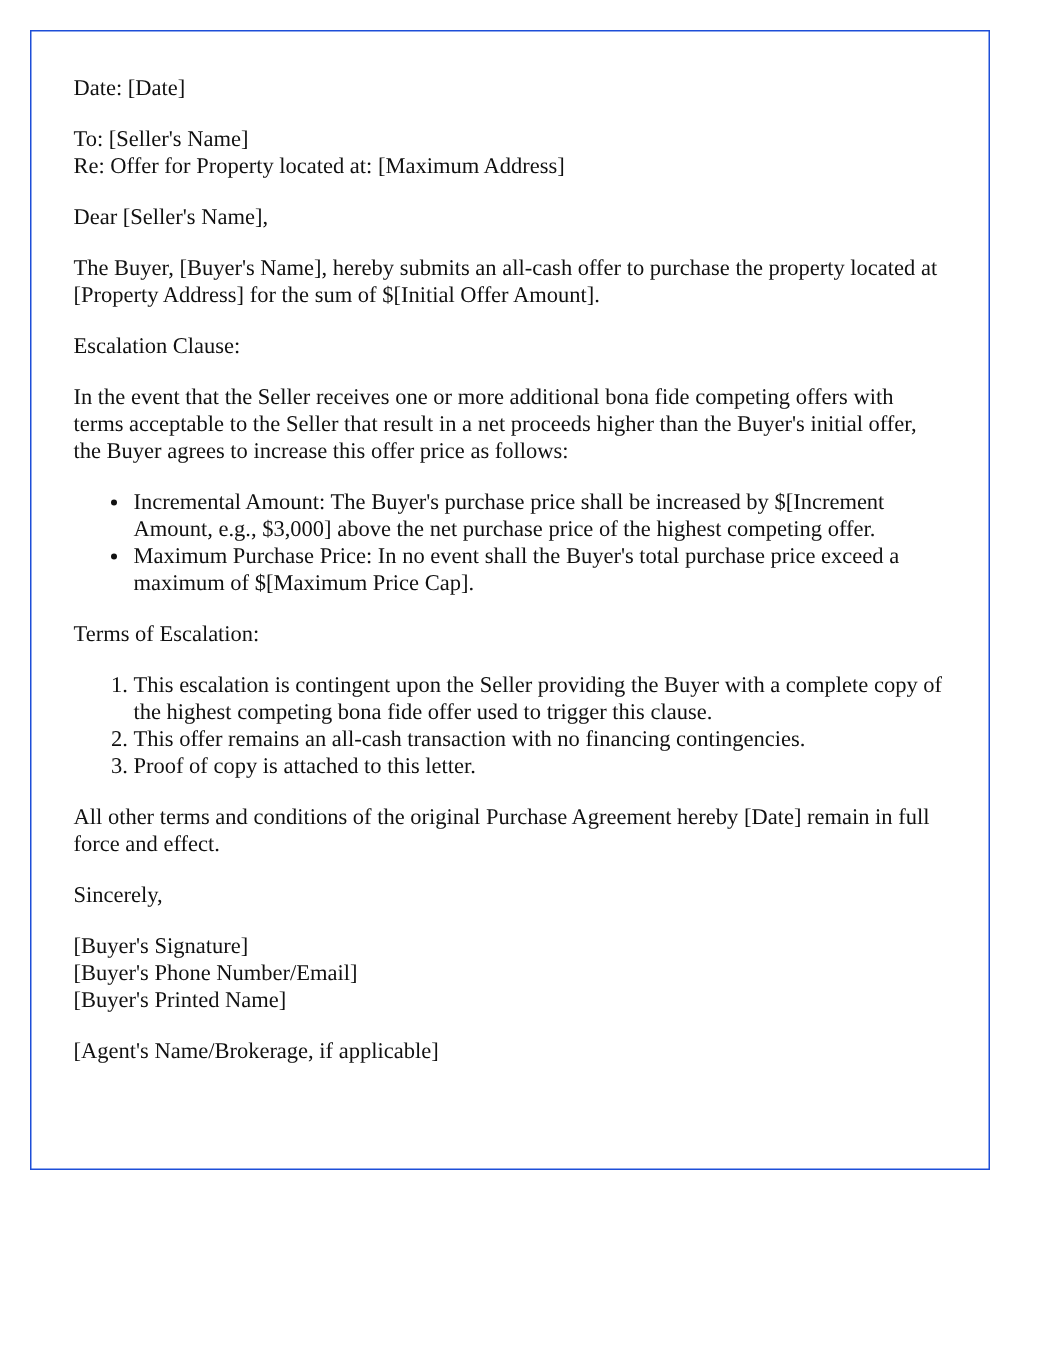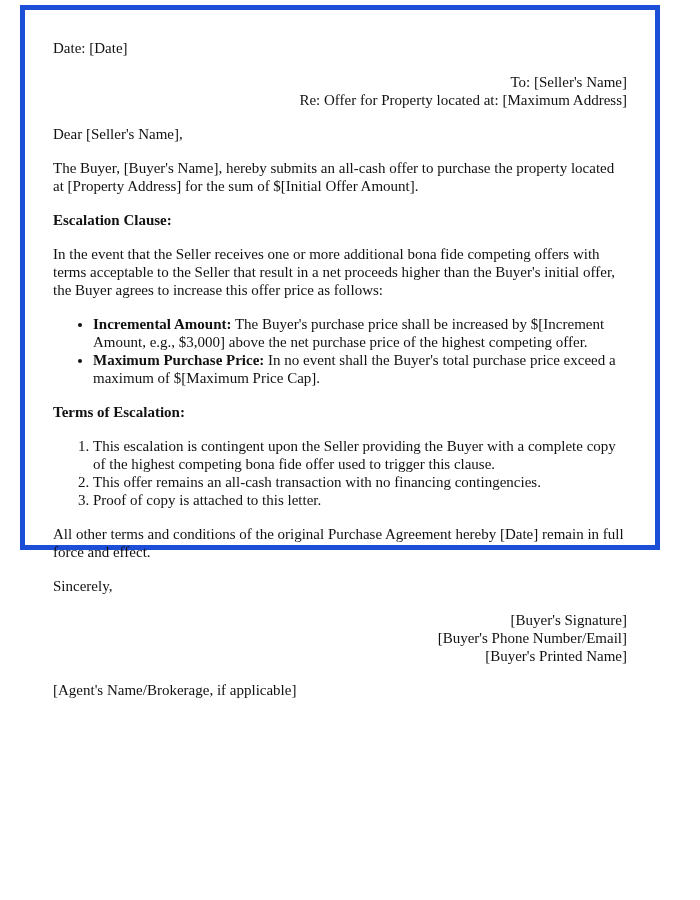--- a/index.html
+++ b/index.html
@@ -12,52 +12,51 @@
       height: 900px;
       position: relative;
       font-family: "Liberation Serif", "DejaVu Serif", serif;
       font-size: 15px;
       line-height: 18px;
       color: #111111;
     }
     .letter {
       position: absolute;
       left: 20px;
-      top: 5px;
+      top: 20px;
       width: 640px;
-      height: 545px;
-      border: 5px solid #1d4ed8;
+      height: 760px;
+      border: 1px solid #1d4ed8;
       box-sizing: border-box;
       padding: 29px 28px 0 28px;
     }
     p {
       margin: 0 0 16px 0;
     }
     .heading {
-      font-weight: bold;
+      font-weight: normal;
     }
     ul, ol {
       margin: 0 0 16px 0;
       padding-left: 40px;
     }
     li {
       margin: 0;
     }
     ul li {
       list-style-type: disc;
     }
     ol li {
       list-style-type: decimal;
     }
     .term {
-      font-weight: bold;
+      font-weight: normal;
     }
     .block-line {
       display: block;
-      text-align: right;
     }
   </style>
 </head>
 <body>
 
 <div class="letter">
 
   <p>Date: [Date]</p>
 
   <p>

